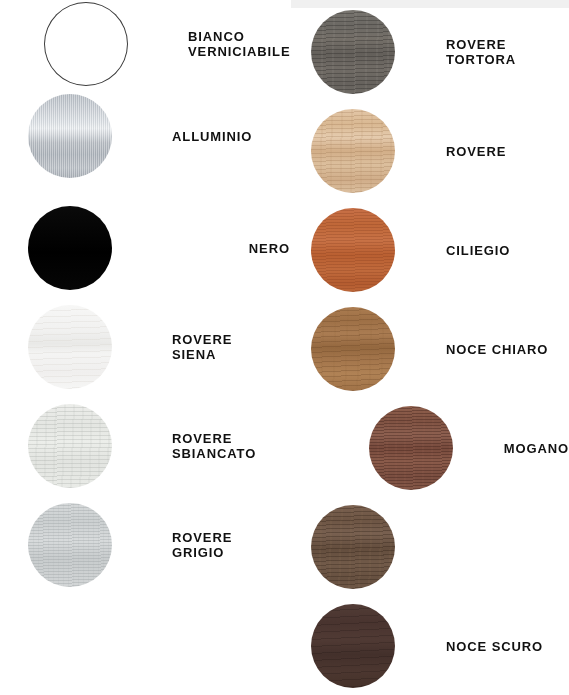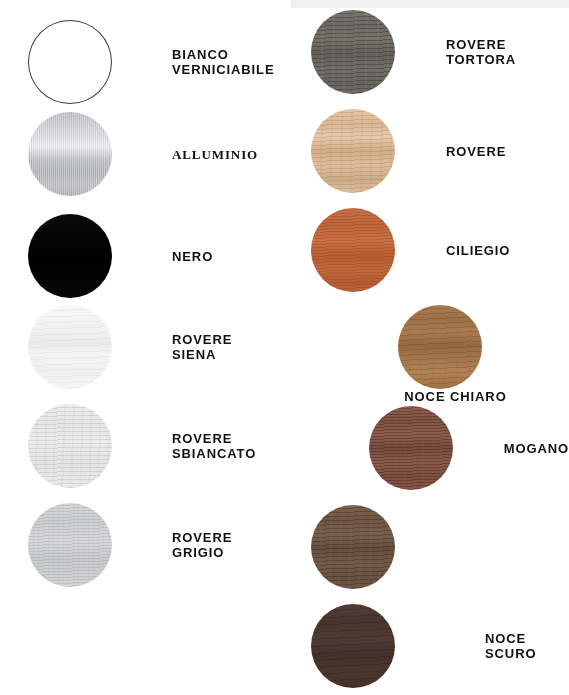--- a/index.html
+++ b/index.html
@@ -282,34 +282,34 @@
   }
 </style>
 </head>
 <body>
 
 <div id="page">
 
   <div class="top-band"></div>
 
   <div class="column left" id="col-left">
-      <div class="swatch-row" style="top: 18px;">
+      <div class="swatch-row" style="top: 0; padding-left: 16px;">
         <div class="disc-wrap" style="margin-left: 28px;">
           <div class="disc f-bianco"></div>
         </div>
         <div class="label">BIANCO
 VERNICIABILE</div>
       </div>
-      <div class="swatch-row" style="top: 110px; font-family: Liberation Serif, serif;">
+      <div class="swatch-row" style="top: 92px;">
         <div class="disc-wrap" style="margin-left: 28px;">
           <div class="disc f-alluminio"></div>
         </div>
         <div class="label">ALLUMINIO</div>
       </div>
-      <div class="swatch-row" style="top: 212px;">
+      <div class="swatch-row" style="top: 204px; justify-content: space-between;">
         <div class="disc-wrap" style="margin-left: 28px;">
           <div class="disc f-nero"></div>
         </div>
         <div class="label">NERO</div>
       </div>
       <div class="swatch-row" style="top: 303px;">
         <div class="disc-wrap" style="margin-left: 28px;">
           <div class="disc f-siena"></div>
         </div>
         <div class="label">ROVERE
@@ -343,38 +343,38 @@
           <div class="disc f-rovere"></div>
         </div>
         <div class="label">ROVERE</div>
       </div>
       <div class="swatch-row" style="top: 206px;">
         <div class="disc-wrap" style="margin-left: 20px;">
           <div class="disc f-ciliegio"></div>
         </div>
         <div class="label">CILIEGIO</div>
       </div>
-      <div class="swatch-row" style="top: 305px; flex-direction: column;">
+      <div class="swatch-row" style="top: 305px;">
         <div class="disc-wrap" style="margin-left: 20px;">
           <div class="disc f-noce-chiaro"></div>
         </div>
         <div class="label">NOCE CHIARO</div>
       </div>
       <div class="swatch-row" style="top: 404px; justify-content: flex-end;">
         <div class="disc-wrap" style="margin-left: 20px;">
           <div class="disc f-mogano"></div>
         </div>
         <div class="label">MOGANO</div>
       </div>
       <div class="swatch-row" style="top: 503px;">
         <div class="disc-wrap" style="margin-left: 20px;">
           <div class="disc f-rovere-scuro"></div>
         </div>
       </div>
-      <div class="swatch-row" style="top: 602px; gap: 39px;">
+      <div class="swatch-row" style="top: 602px;">
         <div class="disc-wrap" style="margin-left: 20px;">
           <div class="disc f-noce-scuro"></div>
         </div>
         <div class="label">NOCE SCURO</div>
       </div>
     </div>
 
 </div>
 
 </body></html>

